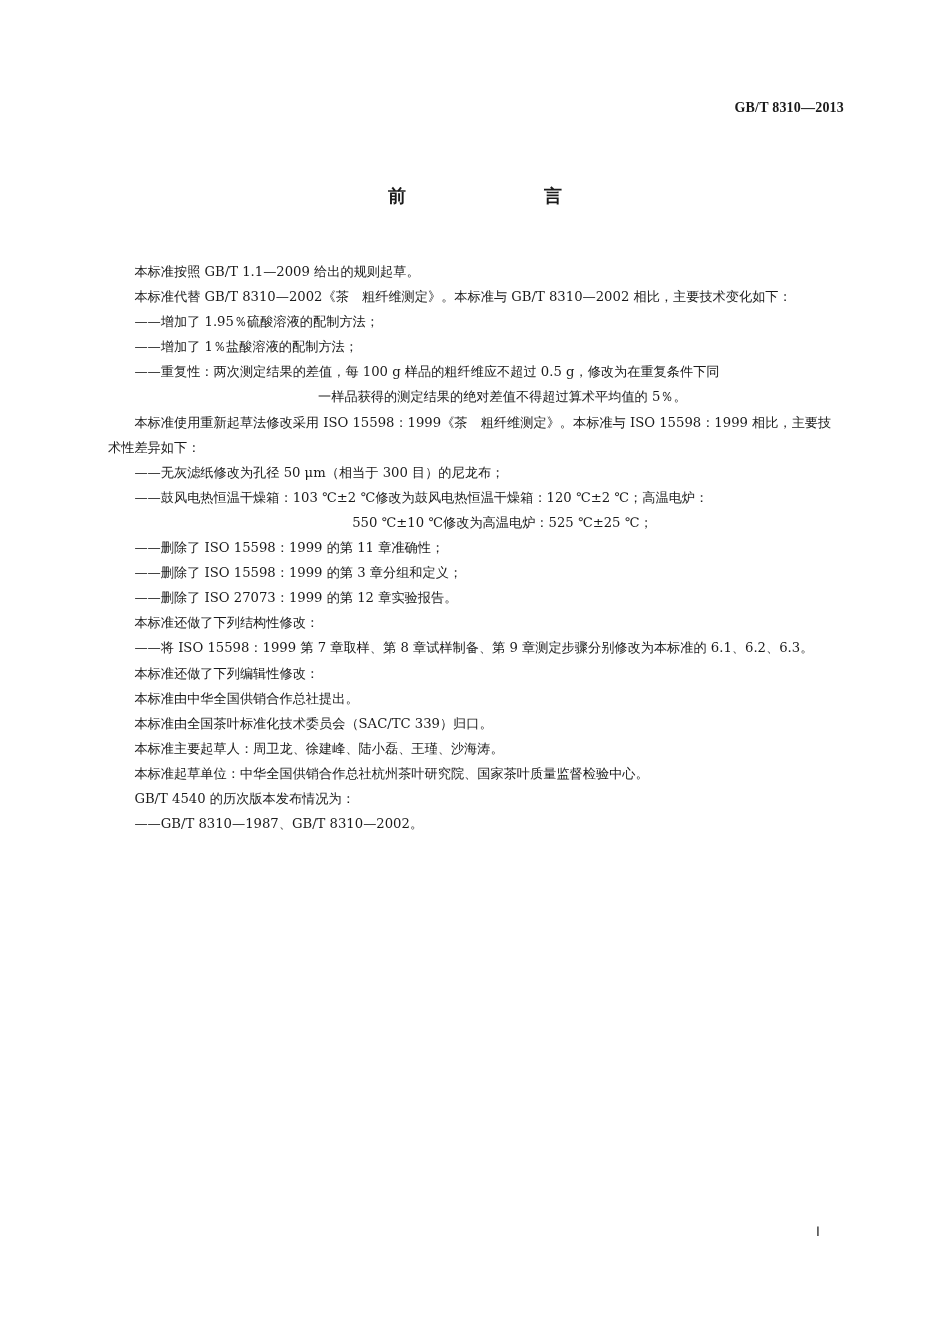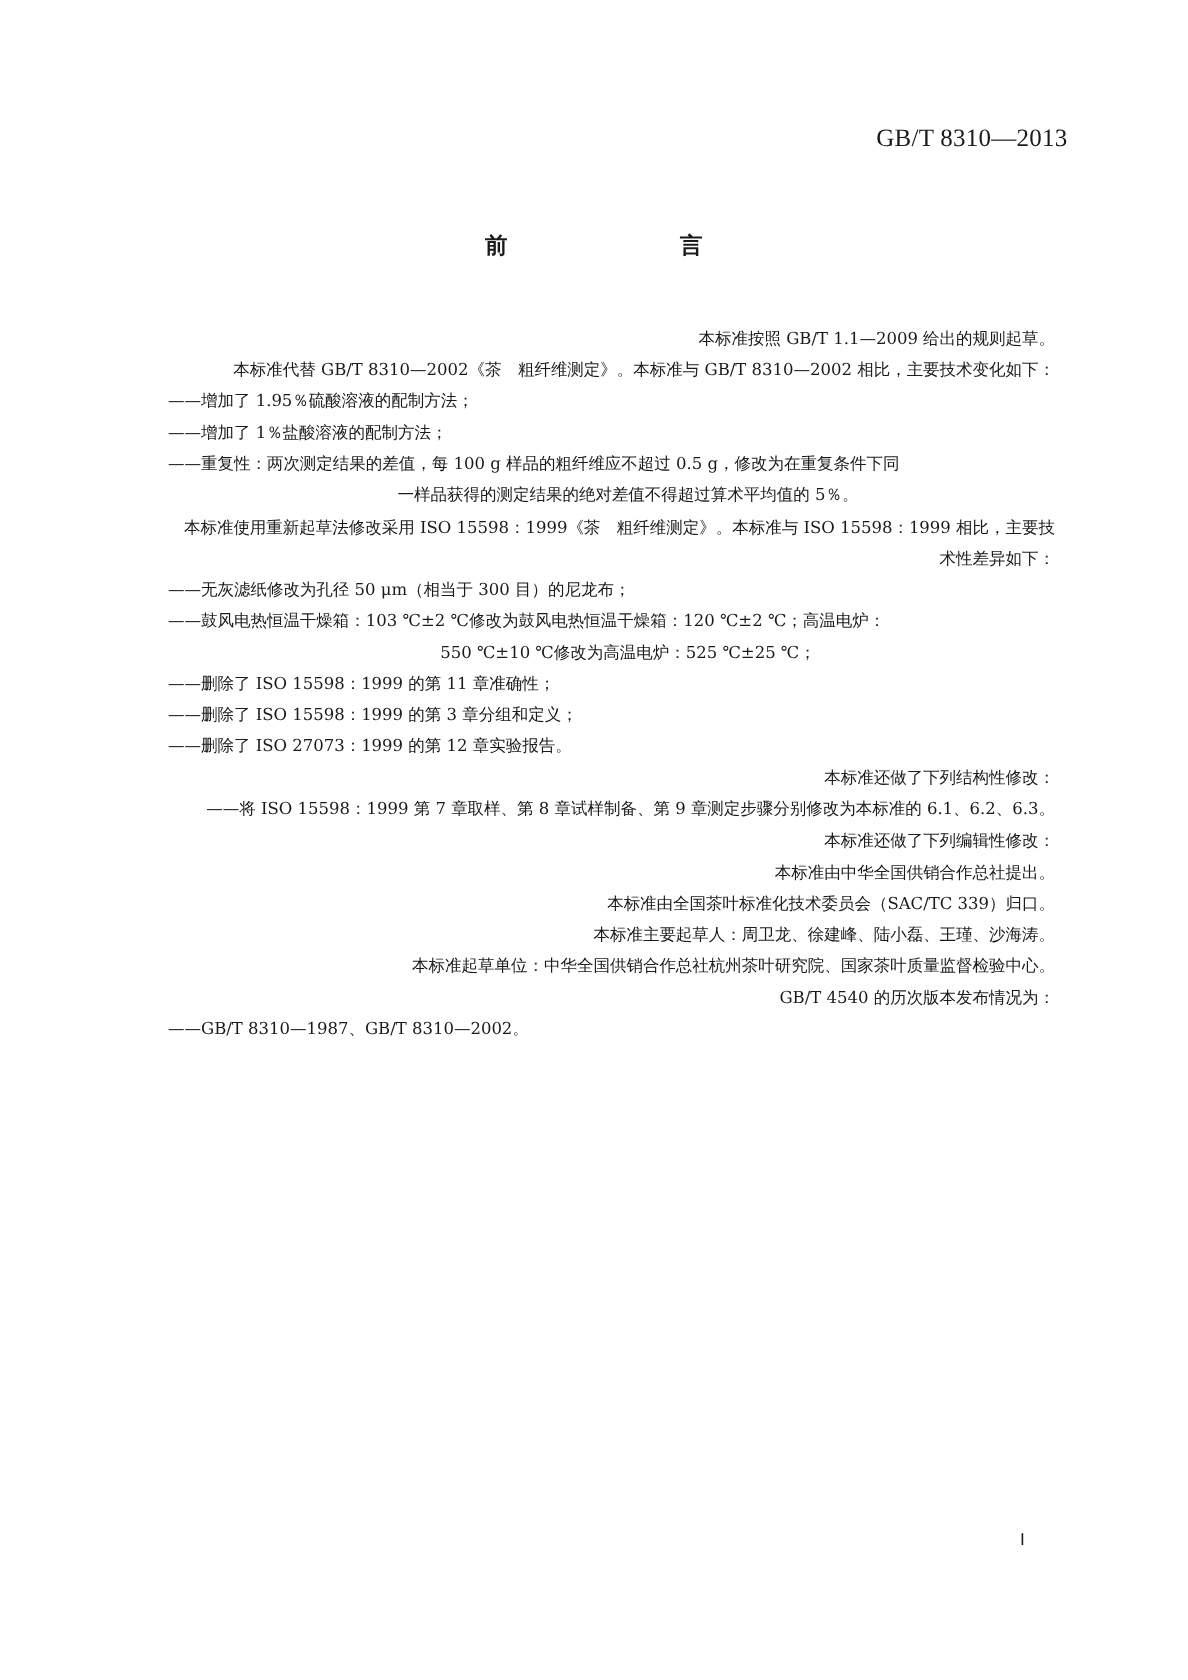--- a/index.html
+++ b/index.html
@@ -1,23 +1,23 @@
 <!DOCTYPE html>
 <html><head>
 <meta charset="utf-8">
 <style>
   html, body { margin: 0; padding: 0; background: #ffffff; }
   body { width: 950px; height: 1344px; position: relative; overflow: hidden;
          font-family: "DejaVu Serif", "Liberation Serif", serif; color: #1a1a1a; }
-  .std-code { position: absolute; top: 100px; right: 96px; font-size: 20px;
-              font-weight: normal; font-family: "Liberation Serif", "DejaVu Serif", serif; letter-spacing: 0.2px; }
+  .std-code { position: absolute; top: 100px; right: 106px; font-size: 14px;
+              font-weight: bold; font-family: "Liberation Serif", "DejaVu Serif", serif; letter-spacing: 0.2px; }
   .title { position: absolute; top: 184px; left: 0; width: 950px; text-align: center;
            font-size: 18px; font-weight: bold; font-family: "DejaVu Sans", sans-serif; letter-spacing: 60px; text-indent: 60px; }
   .body { position: absolute; top: 259px; left: 108px; width: 736px; font-size: 13.2px; line-height: 25.1px; }
-  .p { margin: 0; text-indent: 2em; text-align: right; }
+  .p { margin: 0; text-indent: 2em; }
   .item { margin: 0; padding-left: 2em; }
   .item .cont { display: block; padding-left: 2em; text-align: center; }
   .folio { position: absolute; top: 1224px; left: 816px; font-size: 13px; font-family: "Liberation Serif", serif; }
 </style>
 </head>
 <body>
 
 <div class="std-code">GB/T 8310—2013</div>
 <div class="title">前　言</div>
 

